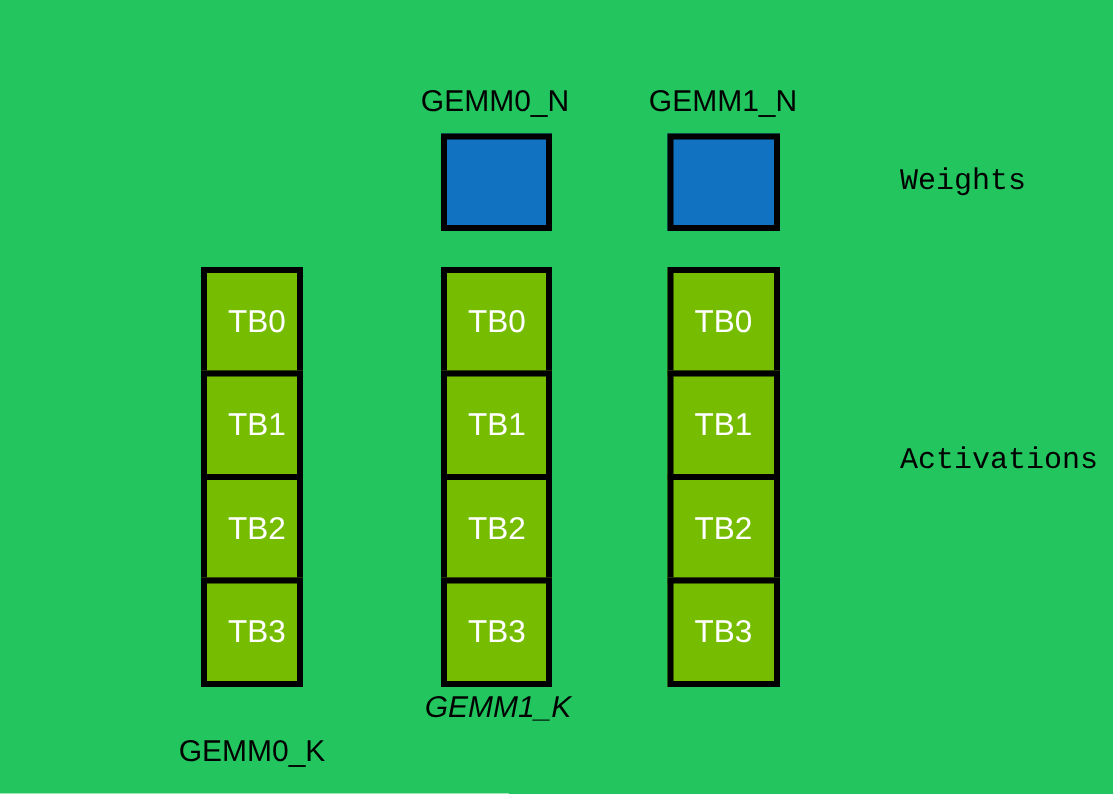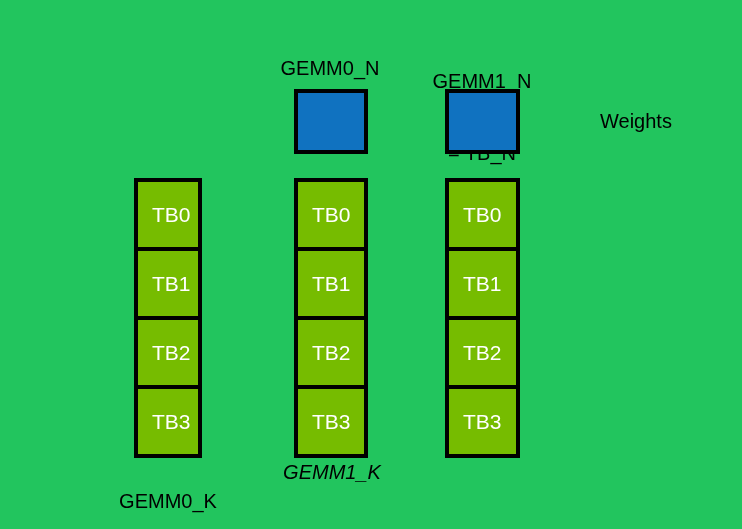--- a/index.html
+++ b/index.html
@@ -55,33 +55,34 @@
     margin-bottom: -4px;
   }
   .act-cell:last-child {
     margin-bottom: 14px;
   }
   .side-label {
     position: absolute;
     color: #000000;
     font-size: 20px;
     white-space: pre;
+    font-family: Liberation Mono, monospace;
   }
 </style>
 </head>
 <body>
 
 <div id="canvas">
 
   <div class="label col-head" style="left:250px; top:8px;">
     <div>GEMM0_N</div>
     <div>= TB_N</div>
   </div>
 
-  <div class="label col-head" style="left:402px; top:21px;">
+  <div class="label col-head" style="left:402px; top:8px;">
     <div>GEMM1_N</div>
     <div>= TB_N</div>
   </div>
 
   <div class="weight-box" style="left:294px; top:89px; width:74px; height:65px;"></div>
   <div class="weight-box" style="left:445px; top:89px; width:75px; height:65px;"></div>
 
   <div class="side-label" style="left:600px; top:110px;">Weights</div>
 
 
@@ -99,17 +100,18 @@
     <div class="act-cell">TB3</div>
   </div>
 
   <div class="act-col" style="left:445px; top:178px; width:75px;">
     <div class="act-cell">TB0</div>
     <div class="act-cell">TB1</div>
     <div class="act-cell">TB2</div>
     <div class="act-cell">TB3</div>
   </div>
 
+  <div class="side-label" style="left:600px; top:296px;">Activations</div>
 
   <div class="label col-head" style="left:88px; top:489px;">GEMM0_K</div>
   <div class="label col-head" style="left:252px; top:460px;font-style:italic;">GEMM1_K</div>
 
 </div>
 
 </body></html>

